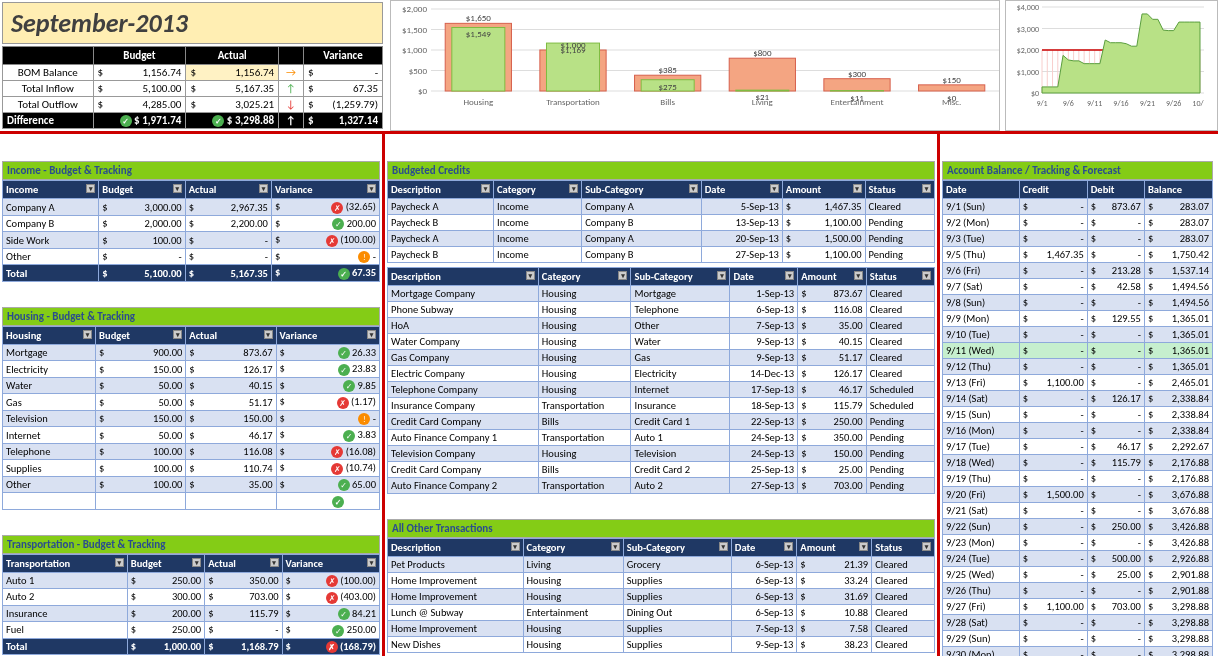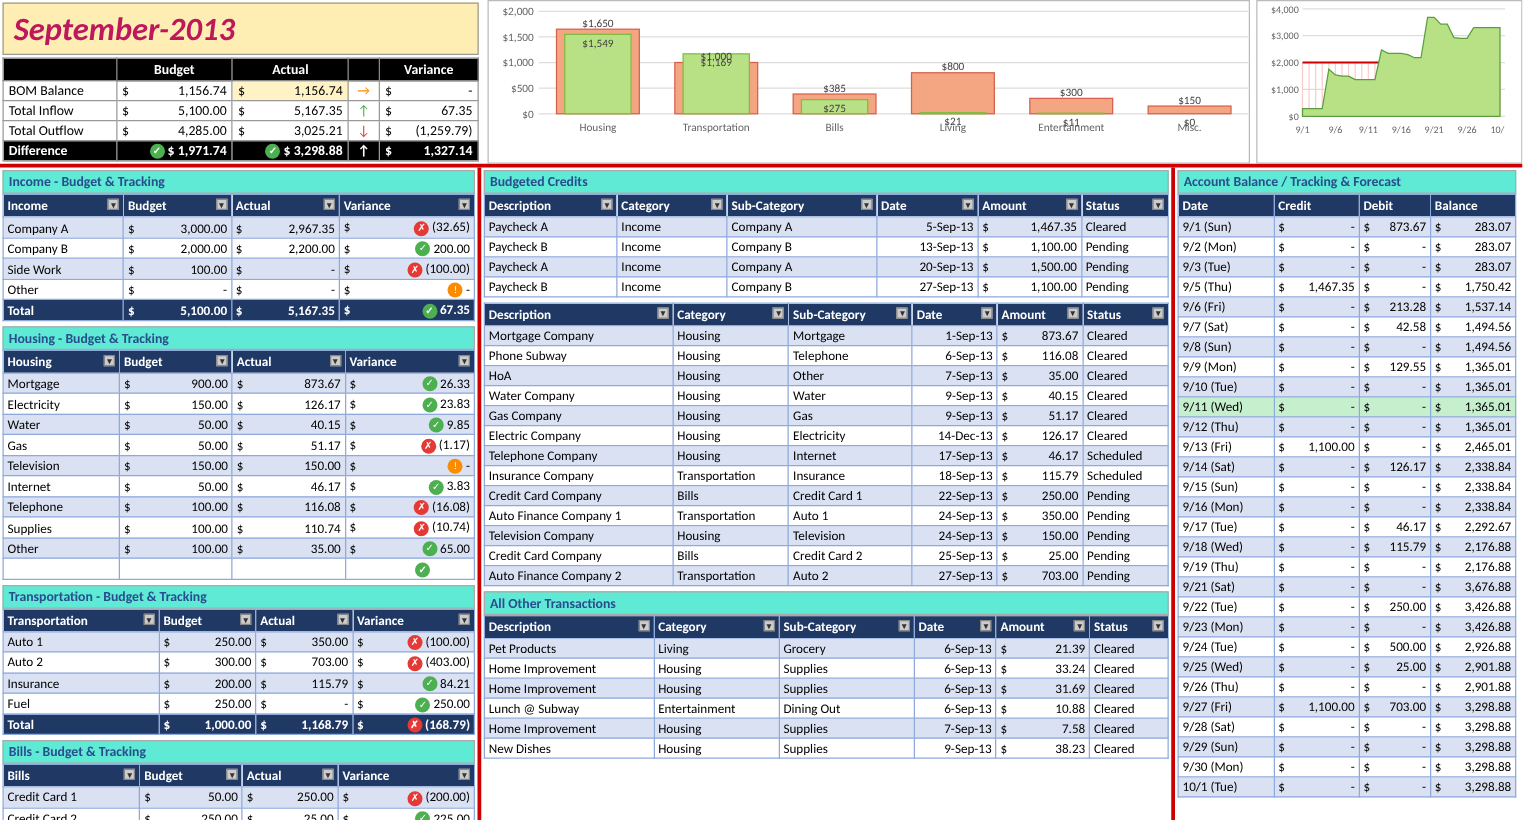--- a/index.html
+++ b/index.html
@@ -1,37 +1,37 @@
 <!DOCTYPE html>
 <html><head>
 <meta charset="utf-8">
 <style>
 * { margin: 0; padding: 0; box-sizing: border-box; }
 body { font-family: Calibri, Arial, sans-serif; font-size: 11px; background: #fff; width: 1218px; }
 .top-row { display: flex; border-bottom: 3px solid #c00; }
 .title-block { width: 385px; padding: 2px; }
-.title { font-size: 26px; font-weight: bold; font-style: italic; background: #ffeeb3; color: #be185d; padding: 4px 8px; border: 1px solid #999; }
+.title { font-size: 26px; font-weight: bold; font-style: italic; background: #ffeeb3; color: #404040; padding: 4px 8px; border: 1px solid #999; }
 .summary-table { width: 100%; border-collapse: collapse; margin-top: 2px; }
 .summary-table th { background: #000; color: #fff; font-weight: bold; padding: 2px 4px; text-align: center; border: 1px solid #888; }
 .summary-table td { border: 1px solid #999; padding: 1px 4px; }
-.summary-table .label { background: #fff; }
+.summary-table .label { background: #fff; text-align: center; }
 .summary-table .yel { background: #fff2c4; }
 .summary-table .diff { background: #000; color: #fff; font-weight: bold; }
 .num { text-align: right; }
 .ctr { text-align: center; }
 .chart-block { flex: 1; border: 1px solid #bbb; position: relative; }
 .chart1 { width: 610px; margin-left: 5px; }
 .chart2 { width: 200px; margin-left: 5px; }
 .main-row { display: flex; }
 .col { padding: 2px; }
 .col-left { width: 385px; border-right: 3px solid #c00; }
 .col-mid { width: 555px; border-right: 3px solid #c00; }
 .col-right { width: 275px; }
 .section { margin-bottom: 4px; }
-.section-title { font-weight: bold; color: #2a4d8e; background: #5eead4; padding: 2px 4px; border: 1px solid #aaa; }
+.section-title { font-weight: bold; color: #2a4d8e; background: #84cc16; padding: 2px 4px; border: 1px solid #aaa; margin-top: 25px; }
 .grid { width: 100%; border-collapse: collapse; font-size: 10.5px; }
 .grid th { background: #1f3864; color: #fff; padding: 2px 3px; text-align: left; border: 1px solid #8ea9db; font-weight: bold; position: relative; }
 .grid td { border: 1px solid #8ea9db; padding: 1px 3px; background: #d9e1f2; }
 .grid tr:nth-child(odd) td { background: #fff; }
 .grid .total td { background: #1f3864; color: #fff; font-weight: bold; }
 .grid .hl td { background: #c6efce !important; }
 .dd { display: inline-block; width: 9px; height: 9px; background: #ccc; border: 1px solid #888; float: right; margin-top: 1px; }
 .dd::after { content: "▾"; font-size: 7px; display: block; text-align: center; line-height: 7px; color: #333; }
 .ico { display: inline-block; width: 12px; height: 12px; border-radius: 50%; vertical-align: middle; text-align: center; line-height: 12px; font-size: 8px; color: #fff; }
 .ico-g { background: #4caf50; } .ico-r { background: #e53935; } .ico-y { background: #fb8c00; }
@@ -717,27 +717,33 @@
               <td class="num"><span class="cur">$</span>115.79</td>
               <td class="num"><span class="cur">$</span>2,176.88</td>
             </tr>
             <tr class="">
               <td>9/19 (Thu)</td>
               <td class="num"><span class="cur">$</span>-</td>
               <td class="num"><span class="cur">$</span>-</td>
               <td class="num"><span class="cur">$</span>2,176.88</td>
             </tr>
             <tr class="">
+              <td>9/20 (Fri)</td>
+              <td class="num"><span class="cur">$</span>1,500.00</td>
+              <td class="num"><span class="cur">$</span>-</td>
+              <td class="num"><span class="cur">$</span>3,676.88</td>
+            </tr>
+            <tr class="">
               <td>9/21 (Sat)</td>
               <td class="num"><span class="cur">$</span>-</td>
               <td class="num"><span class="cur">$</span>-</td>
               <td class="num"><span class="cur">$</span>3,676.88</td>
             </tr>
             <tr class="">
-              <td>9/22 (Tue)</td>
+              <td>9/22 (Sun)</td>
               <td class="num"><span class="cur">$</span>-</td>
               <td class="num"><span class="cur">$</span>250.00</td>
               <td class="num"><span class="cur">$</span>3,426.88</td>
             </tr>
             <tr class="">
               <td>9/23 (Mon)</td>
               <td class="num"><span class="cur">$</span>-</td>
               <td class="num"><span class="cur">$</span>-</td>
               <td class="num"><span class="cur">$</span>3,426.88</td>
             </tr>

